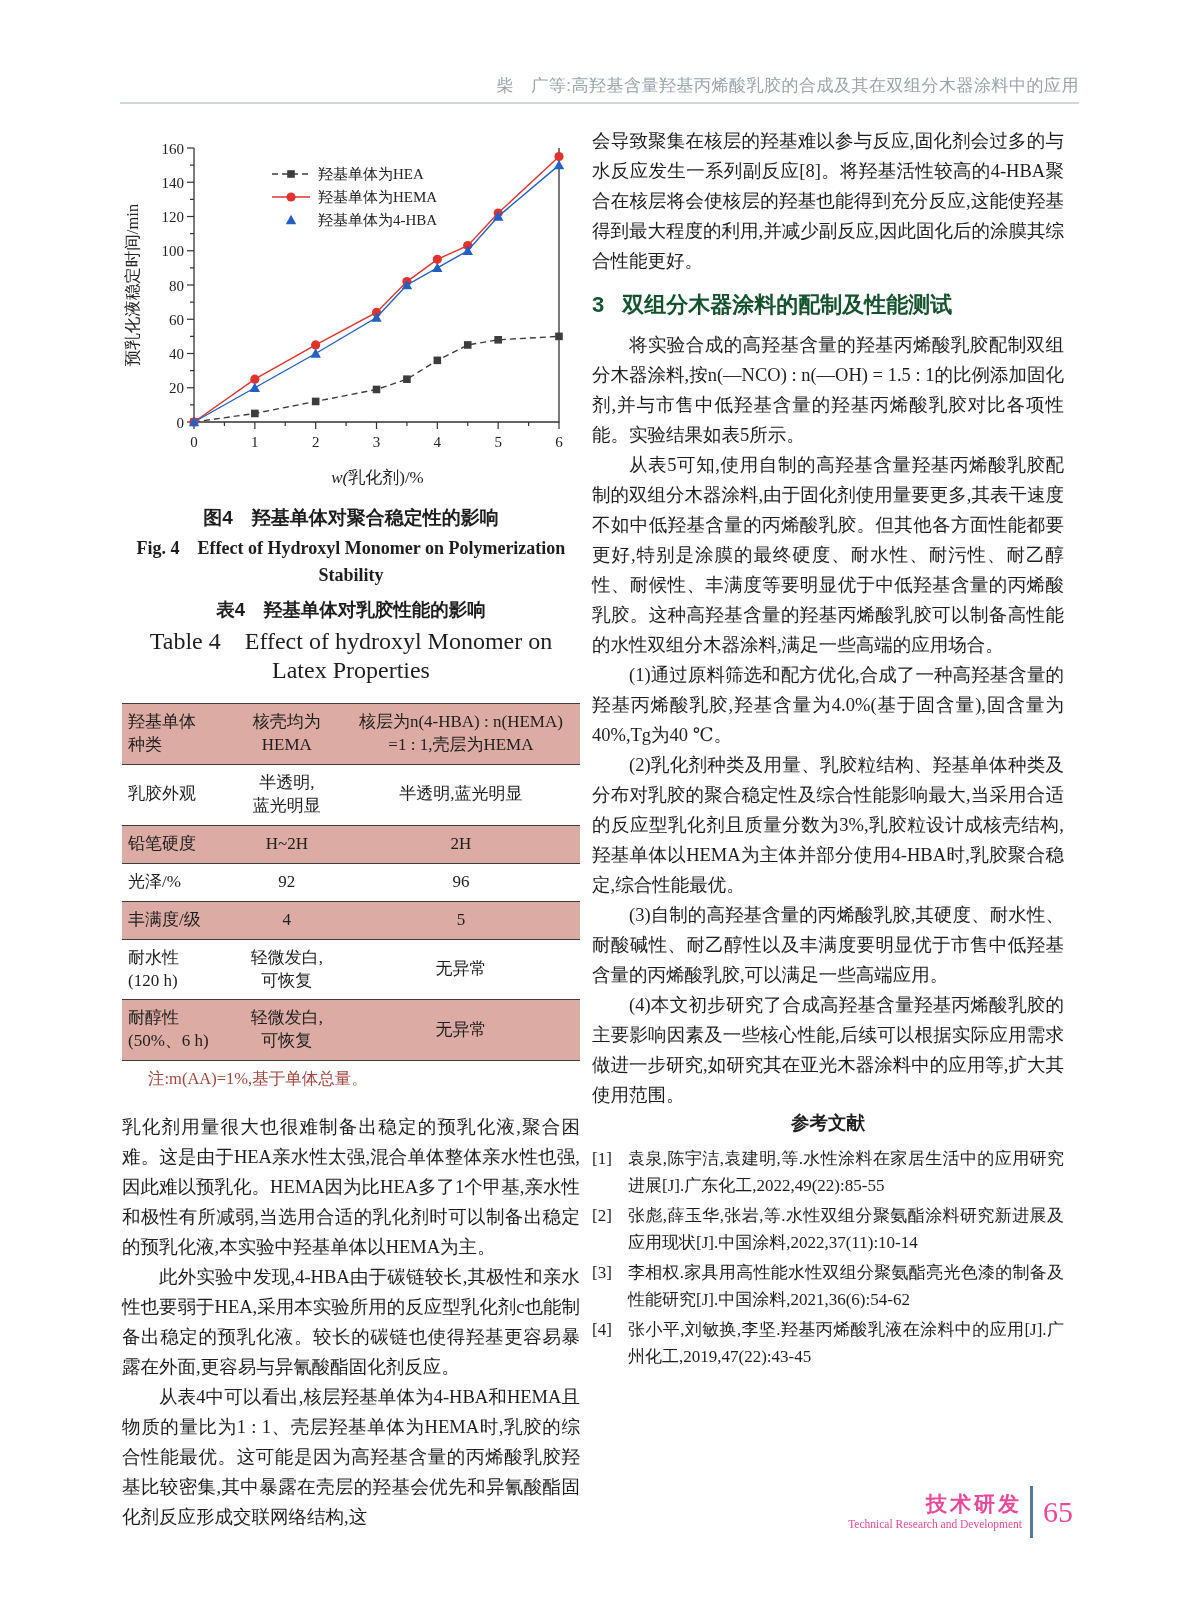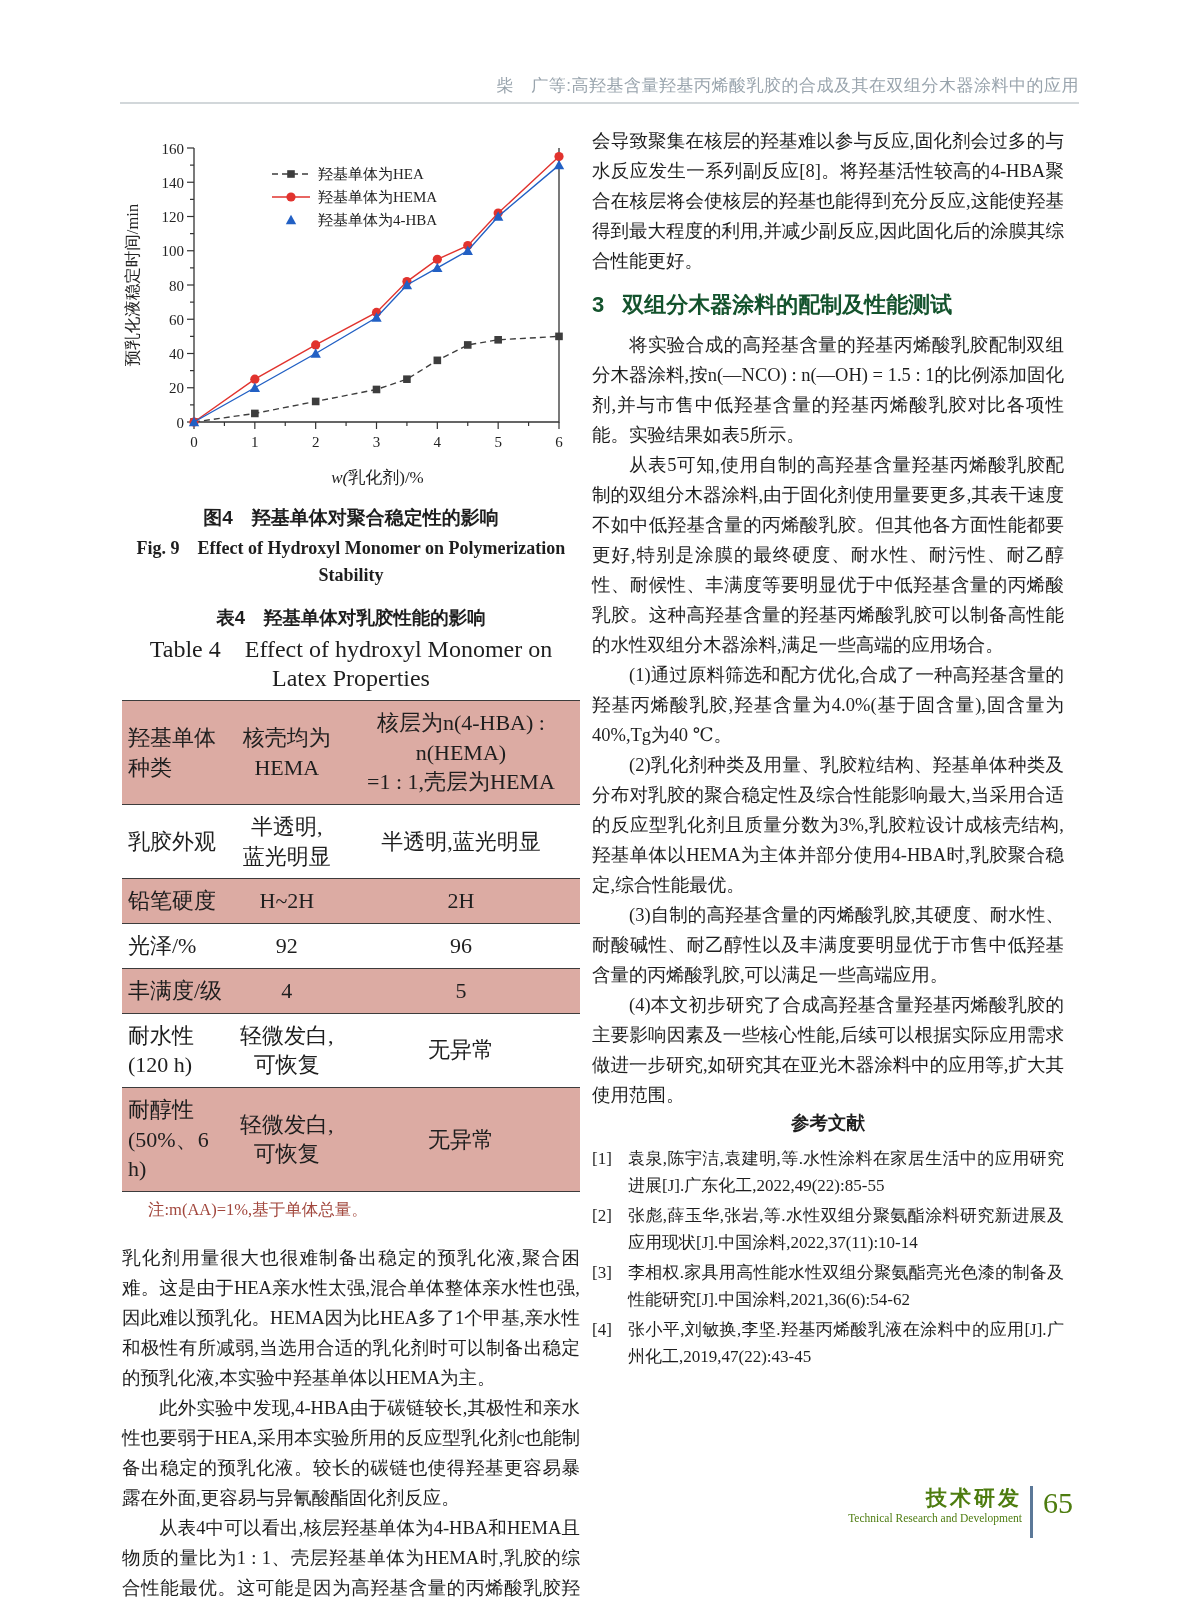--- a/index.html
+++ b/index.html
@@ -14,24 +14,24 @@
   .col-left{position:absolute;left:122px;top:132px;width:458px;}
   .col-right{position:absolute;left:592px;top:126px;width:472px;}
   
   .chart-xlabel{width:455px;box-sizing:border-box;padding-left:56px;text-align:center;
         font-size:17px;margin-top:-2px;color:#222;}
   .chart-xlabel::first-letter{font-style:italic;}
   .fig-cap-zh{margin-top:16px;text-align:center;font-weight:bold;font-size:19px;
         font-family:"Liberation Sans","DejaVu Sans",sans-serif;}
   .fig-cap-en{margin-top:4px;text-align:center;font-weight:bold;font-size:18px;line-height:27px;}
   
-  .tbl-title-zh{margin-top:16px;text-align:center;font-weight:bold;font-size:18.5px;
+  .tbl-title-zh{margin-top:8px;text-align:center;font-weight:bold;font-size:18.5px;
         font-family:"Liberation Sans","DejaVu Sans",sans-serif;}
   .tbl-title-en{margin-top:3px;text-align:center;font-weight:normal;font-size:24px;}
-  table.latex{width:100%;border-collapse:collapse;margin-top:8px;font-size:22px;line-height:1.35;
+  table.latex{width:100%;border-collapse:collapse;margin-top:19px;font-size:17px;line-height:1.35;
         border-top:1.5px solid #3c3c3c;}
   table.latex th, table.latex td{font-weight:normal;padding:7px 2px;vertical-align:middle;
         border-bottom:1.5px solid #3c3c3c;white-space:pre-line;text-align:center;}
   table.latex th:first-child, table.latex td:first-child{text-align:left;padding-left:6px;}
   table.latex thead tr{background:#dcaba3;}
   table.latex tbody tr:nth-child(even){background:#dcaba3;}
   col.c1{width:24%;} col.c2{width:24%;} col.c3{width:52%;}
   .tbl-note{margin-top:7px;padding-left:26px;font-size:16.5px;color:#a1463c;}
   
   p.body{margin:0;font-size:18.5px;line-height:30px;text-align:justify;text-indent:2em;}
@@ -41,21 +41,21 @@
   h2.sec{margin:14px 0 10px 0;font-size:22px;color:#14532d;
         font-family:"Liberation Sans","DejaVu Sans",sans-serif;font-weight:bold;}
   h2.sec .sec-n{margin-right:18px;}
   
   .refs-title{margin-bottom:10px;text-align:center;font-weight:bold;font-size:18.5px;
         font-family:Liberation Mono, monospace;}
   .ref-item{display:flex;font-size:17px;line-height:27px;text-align:justify;margin-top:3px;}
   .ref-marker{flex:0 0 36px;}
   .ref-text{flex:1;}
   
-  .footer{position:absolute;top:1486px;right:130px;display:flex;color:#4d7c0f;}
+  .footer{position:absolute;top:1486px;right:130px;display:flex;align-items:center;color:#ec4899;}
   .footer-labels{text-align:right;}
   .footer-zh{font-family:"Liberation Sans","DejaVu Sans",sans-serif;font-weight:bold;
         font-size:21px;letter-spacing:3px;line-height:24px;}
   .footer-en{font-size:11.5px;line-height:16px;}
   .footer-bar{width:3px;height:52px;background:#5b7898;margin:0 10px 0 8px;}
   .footer-page{font-size:30px;}
 </style>
 </head>
 <body>
 
@@ -148,21 +148,21 @@
         <rect x="165.2" y="38.2" width="7.6" height="7.6" fill="#3d3d3d"></rect>
         <text x="196" y="47" font-size="15" font-family="&quot;Liberation Serif&quot;,&quot;DejaVu Serif&quot;,serif" fill="#222">羟基单体为HEA</text>
         <line x1="150" y1="65" x2="188" y2="65" stroke="#e1332e" stroke-width="1.4"></line>
         <circle cx="169" cy="65" r="4.6" fill="#e1332e"></circle>
         <text x="196" y="70" font-size="15" font-family="&quot;Liberation Serif&quot;,&quot;DejaVu Serif&quot;,serif" fill="#222">羟基单体为HEMA</text>
         <path d="M169 82.8 L174.2 92.2 L163.8 92.2 Z" fill="#2260c4"></path>
         <text x="196" y="93" font-size="15" font-family="&quot;Liberation Serif&quot;,&quot;DejaVu Serif&quot;,serif" fill="#222">羟基单体为4-HBA</text>
       </svg>
     <div class="chart-xlabel">w(乳化剂)/%</div>
     <div class="fig-cap-zh">图4　羟基单体对聚合稳定性的影响</div>
-    <div class="fig-cap-en">Fig. 9　Effect of Hydroxyl Monomer on Polymerization Stability</div>
+    <div class="fig-cap-en">Fig. 4　Effect of Hydroxyl Monomer on Polymerization Stability</div>
 
     <div class="tbl-title-zh">表4　羟基单体对乳胶性能的影响</div>
     <div class="tbl-title-en">Table 4　Effect of hydroxyl Monomer on Latex Properties</div>
 
     <table class="latex">
       <colgroup>
           <col class="c1">
           <col class="c2">
           <col class="c3">
         </colgroup>

